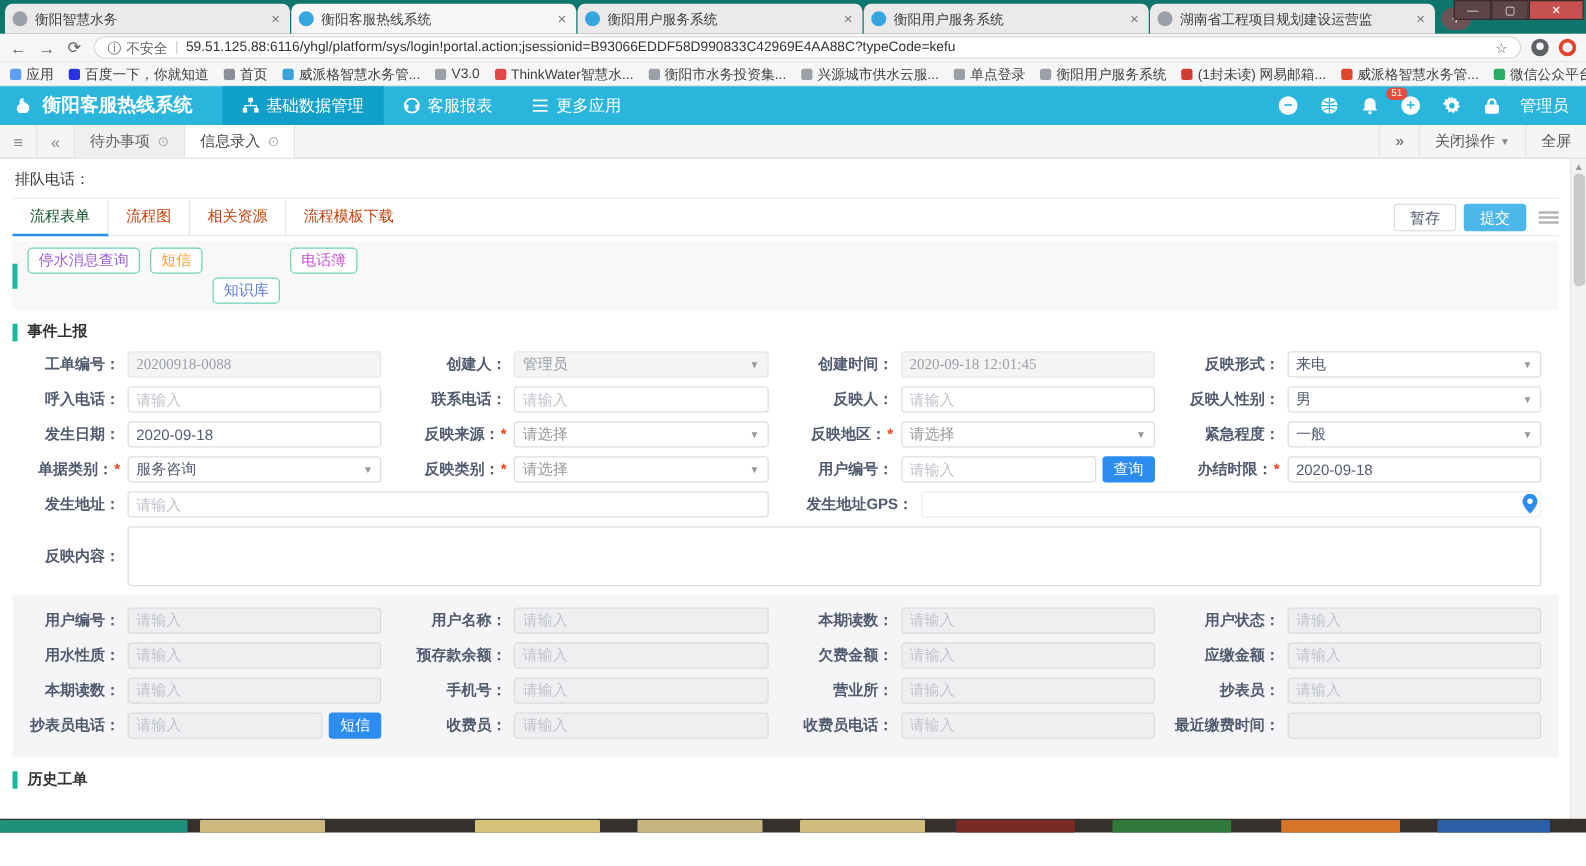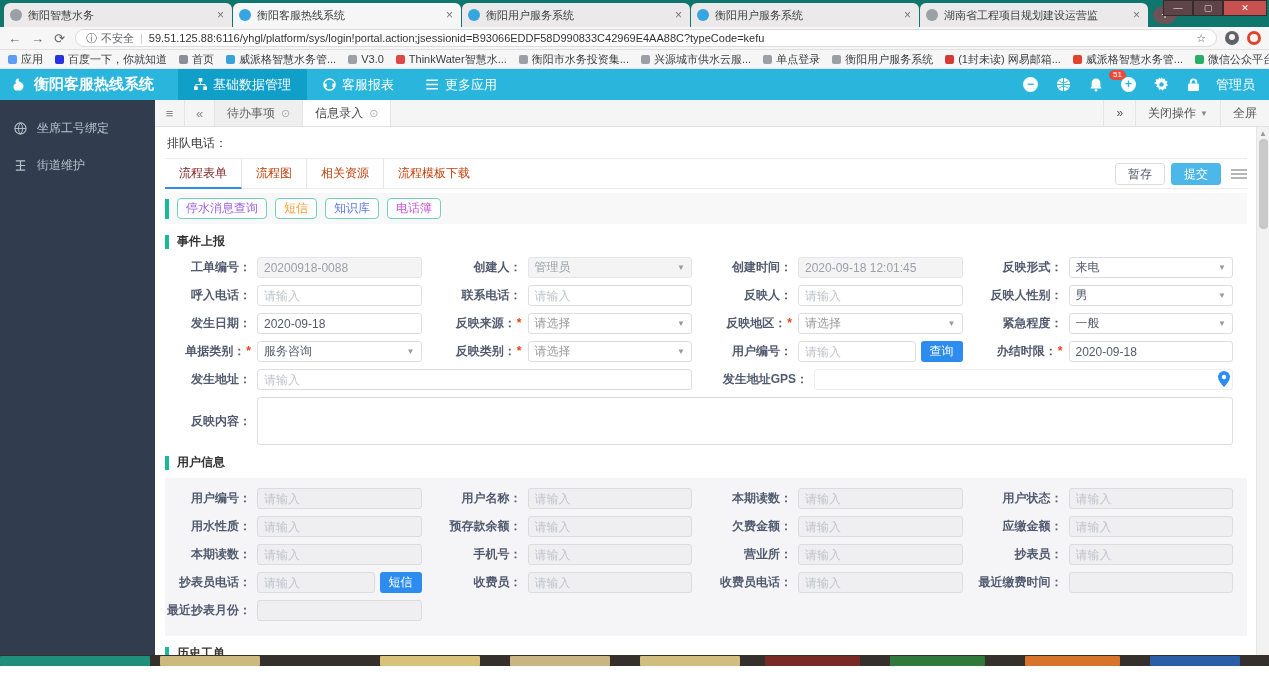--- a/index.html
+++ b/index.html
@@ -64,21 +64,21 @@
   .ts-right { margin-left:auto; display:flex; align-items:stretch; }
   .ts-right > div { display:flex; align-items:center; padding:0 12px; border-left:1px solid #e4e4e4; color:#555; }
   .caret { font-size:8px; color:#888; margin-left:4px; }
 
   .content { flex:1; position:relative; overflow:hidden; padding:0 22px 0 10px; }
   .queue-row { padding:8px 0 6px 2px; border-bottom:1px solid #ececec; color:#333; }
 
   .flowrow { display:flex; align-items:center; height:30px; border-bottom:1px solid #ececec; }
   .flow-tab { padding:0 14px; color:#c2410c; cursor:pointer; height:30px; line-height:28px; border-right:1px solid #e6e6e6; }
   .flow-tab:last-of-type { border-right:none; }
-  .flow-tab.active { color:#7f1d1d; border-bottom:2px solid #2d8cf0; }
+  .flow-tab.active { color:#14532d; border-bottom:2px solid #2d8cf0; }
   .flow-btns { margin-left:auto; display:flex; align-items:center; }
   .btn { height:22px; line-height:20px; border-radius:3px; padding:0 12px; cursor:pointer; font-size:12px; }
   .btn-plain { background:#fff; border:1px solid #dcdee2; color:#515a6e; }
   .btn-submit { background:#4cb7e8; border:1px solid #4cb7e8; color:#fff; margin-left:6px; }
   .list-ico { margin-left:10px; display:inline-flex; flex-direction:column; gap:2px; }
   .list-ico i { display:block; width:16px; height:2px; background:#b5b5b5; }
 
   .quickband { background:#f8f8f9; display:flex; align-items:center; padding:5px 0 5px 0; margin-top:4px; }
   .tealbar { width:4px; height:20px; background:#18b998; margin-right:8px; }
   .qbtn { border:1px solid #6fd3b8; background:#fff; border-radius:4px; height:21px; line-height:19px; padding:0 8px; margin-right:8px; cursor:pointer; font-size:12px; }
@@ -92,21 +92,21 @@
   .f-cell.span4 { grid-column:span 4; }
   .f-label { width:92px; flex:0 0 92px; text-align:right; padding-right:6px; font-weight:bold; color:#515a6e; white-space:nowrap; }
   .f-label .req { color:#ed4014; margin-left:1px; }
   .f-label.wide { width:108px; flex-basis:108px; }
   .ctrl { flex:1; display:flex; align-items:center; min-width:0; }
   .f-input, .f-select { flex:1; height:21px; border:1px solid #dcdee2; border-radius:3px; background:#fff; padding:0 6px; font-size:12px; color:#515a6e; font-family:inherit; min-width:0; }
   .f-input::placeholder { color:#c0c4cc; }
   .f-select { display:flex; align-items:center; justify-content:space-between; }
   .f-select .arrow { color:#999; font-size:8px; }
   .f-select .muted { color:#999; }
-  .dis .f-input, .f-select.dis { background:#f4f4f5; border-color:#e3e5e8; color:#9aa0a6; }
+  .dis .f-input, .f-select.dis { background:#f4f4f5; border-color:#e3e5e8; color:#9aa0a6;font-family:Liberation Serif, serif; }
   .mini-btn { background:#2d8cf0; color:#fff; border:none; border-radius:3px; height:21px; padding:0 9px; margin-left:5px; cursor:pointer; font-size:12px; }
   .pin-wrap { position:relative; flex:1; display:flex; }
   .pin-wrap .f-input { border-color:#eceff2; }
   .pin { position:absolute; right:2px; top:2px; }
   .f-textarea { flex:1; height:48px; border:1px solid #dcdee2; border-radius:3px; resize:none; font-family:inherit; font-size:12px; padding:4px 6px; color:#515a6e; }
 
   .userband { background:#f5f5f7; padding:10px 0 8px 0; }
   .userband .f-input { background:#efeff1; border-color:#dcdcdf; }
 
   .vscroll { position:absolute; right:0; top:0; width:13px; height:100%; background:#f2f2f2; border-left:1px solid #e5e5e5; }
@@ -298,39 +298,20 @@
       <svg width="13" height="14" viewBox="0 0 14 15">
           <rect x="1" y="6" width="12" height="8" rx="1.5" fill="#fff"></rect>
           <path d="M4 6 V4.5 a3 3 0 0 1 6 0 V6" stroke="#fff" stroke-width="2" fill="none"></path>
         </svg>
     </span>
     <span class="uname">管理员</span>
   </div>
 </div>
 
 <div class="main">
-  <div class="sidebar" id="sidebar">
-      <div class="side-item">
-        <span class="sico">
-          <svg width="13" height="13" viewBox="0 0 14 14">
-            <circle cx="7" cy="7" r="6" fill="none" stroke="#b9c2cc" stroke-width="1.2"></circle>
-            <path d="M1 7 h12 M7 1 a9 9 0 0 1 0 12 M7 1 a9 9 0 0 0 0 12" stroke="#b9c2cc" stroke-width="1" fill="none"></path>
-          </svg>
-        </span>
-        <span>坐席工号绑定</span>
-      </div>
-      <div class="side-item">
-        <span class="sico">
-          <svg width="13" height="13" viewBox="0 0 14 14">
-            <path d="M2 2 h10 M2 7 h10 M2 12 h10 M7 2 v10" stroke="#b9c2cc" stroke-width="1.3"></path>
-          </svg>
-        </span>
-        <span>街道维护</span>
-      </div>
-    </div>
 
   <div class="workarea">
     <div class="tabstrip">
       <div class="ts-tool">≡</div>
       <div class="ts-tool">«</div>
       <div id="wstabs" style="display:flex;">
           <div class="ws-tab">
             <span>待办事项</span>
             <span class="dot">⊙</span>
           </div>
@@ -368,21 +349,21 @@
               <i></i>
             </span>
         </div>
       </div>
 
       <div class="quickband">
         <span class="tealbar"></span>
         <span id="quickbtns" style="display:flex;">
             <button class="qbtn" style="color: rgb(156, 95, 224);">停水消息查询</button>
             <button class="qbtn" style="color: rgb(255, 156, 51);">短信</button>
-            <button class="qbtn" style="color: rgb(95, 123, 224);">知识库</button>
+            <button class="qbtn" style="color: rgb(95, 123, 224); margin-top: 24px;">知识库</button>
             <button class="qbtn" style="color: rgb(196, 85, 212);">电话簿</button>
           </span>
       </div>
 
       <div class="sec-title">
         <span class="tealbar"></span>
         <span>事件上报</span>
       </div>
       <div id="eventform">
           <div class="f-row">
@@ -539,24 +520,20 @@
           <div class="f-row">
             <div class="f-cell span4">
               <div class="f-label">反映内容：</div>
               <div class="ctrl">
                 <textarea class="f-textarea" style=""></textarea>
               </div>
             </div>
           </div>
         </div>
 
-      <div class="sec-title">
-        <span class="tealbar"></span>
-        <span>用户信息</span>
-      </div>
       <div class="userband" id="userform">
           <div class="f-row">
             <div class="f-cell dis">
               <div class="f-label">用户编号：</div>
               <div class="ctrl">
                 <input class="f-input" type="text" placeholder="请输入" readonly="readonly" style="">
               </div>
             </div>
             <div class="f-cell dis">
               <div class="f-label">用户名称：</div>
@@ -644,28 +621,20 @@
               </div>
             </div>
             <div class="f-cell dis">
               <div class="f-label">收费员电话：</div>
               <div class="ctrl">
                 <input class="f-input" type="text" placeholder="请输入" readonly="readonly" style="">
               </div>
             </div>
             <div class="f-cell dis">
               <div class="f-label">最近缴费时间：</div>
-              <div class="ctrl">
-                <input class="f-input" type="text" readonly="readonly" style="">
-              </div>
-            </div>
-          </div>
-          <div class="f-row">
-            <div class="f-cell dis">
-              <div class="f-label">最近抄表月份：</div>
               <div class="ctrl">
                 <input class="f-input" type="text" readonly="readonly" style="">
               </div>
             </div>
           </div>
         </div>
 
       <div class="sec-title">
         <span class="tealbar"></span>
         <span>历史工单</span>

